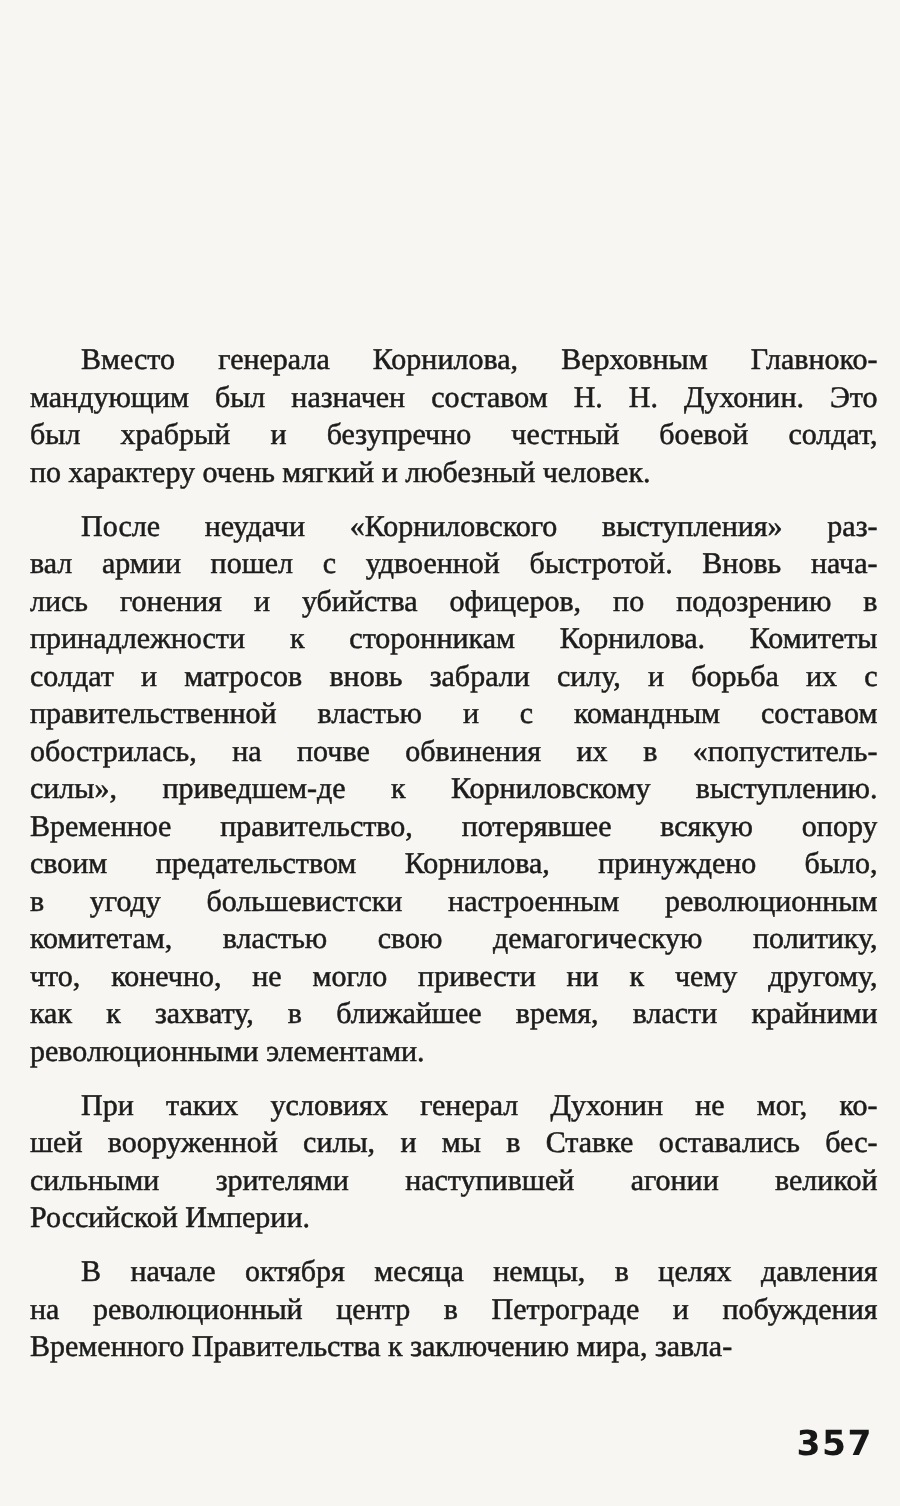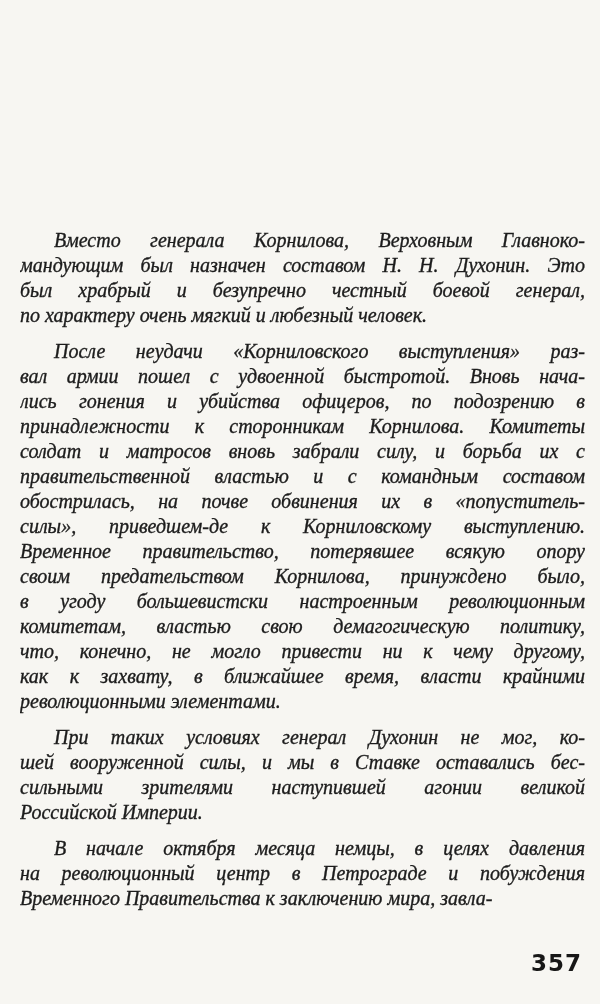--- a/index.html
+++ b/index.html
@@ -32,21 +32,20 @@
   }
   .para {
     margin: 0 0 11px 0;
   }
   .line {
     height: 25px;
     overflow: hidden;
     text-align: justify;
     text-align-last: justify;
     white-space: normal;
-    font-style: italic;
   }
   .line.first {
     padding-left: 34px;
   }
   .line.last {
     text-align-last: left;
   }
   .folio {
     position: absolute;
     top: 950px;
@@ -59,21 +58,21 @@
   }
 </style>
 </head>
 <body>
 
 <div class="page">
   <div class="text-block">
       <div class="para">
         <div class="line first">Вместо генерала Корнилова, Верховным Главноко-</div>
         <div class="line">мандующим был назначен составом Н. Н. Духонин. Это</div>
-        <div class="line">был храбрый и безупречно честный боевой генерал,</div>
+        <div class="line">был храбрый и безупречно честный боевой солдат,</div>
         <div class="line last">по характеру очень мягкий и любезный человек.</div>
       </div>
       <div class="para">
         <div class="line first">После неудачи «Корниловского выступления» раз-</div>
         <div class="line">вал армии пошел с удвоенной быстротой. Вновь нача-</div>
         <div class="line">лись гонения и убийства офицеров, по подозрению в</div>
         <div class="line">принадлежности к сторонникам Корнилова. Комитеты</div>
         <div class="line">солдат и матросов вновь забрали силу, и борьба их с</div>
         <div class="line">правительственной властью и с командным составом</div>
         <div class="line">обострилась, на почве обвинения их в «попуститель-</div>

